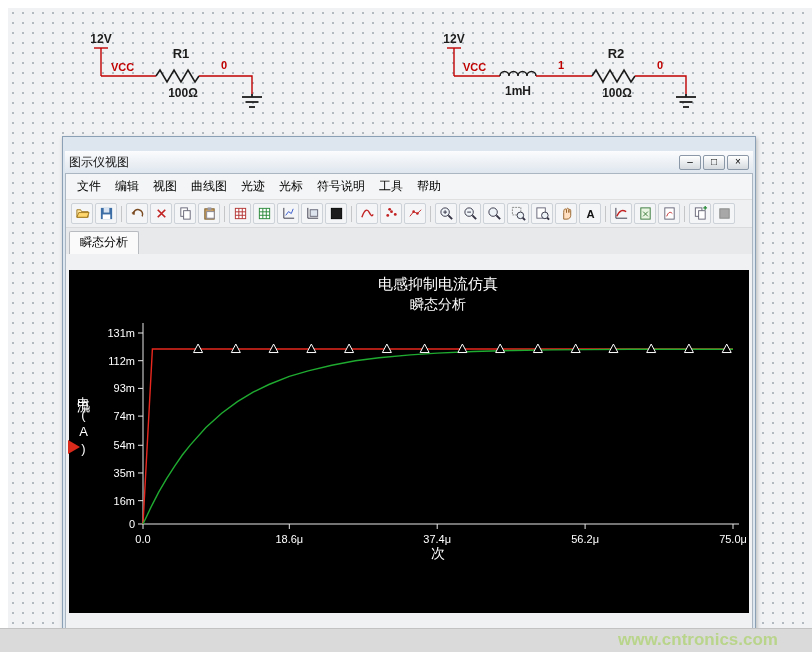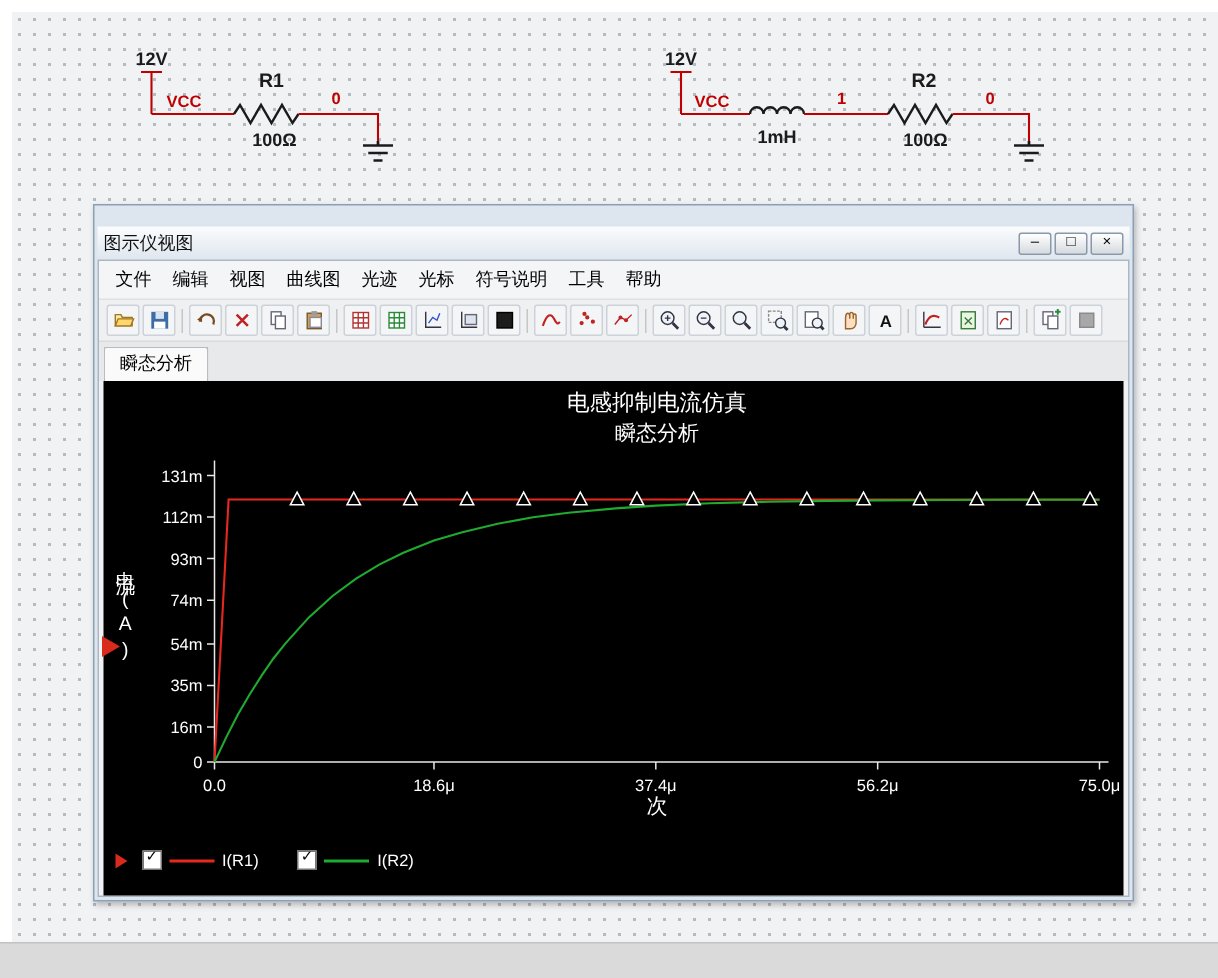--- a/index.html
+++ b/index.html
@@ -33,21 +33,21 @@
   .win-body{background:#f0f1f3;border:1px solid #aab6c2;}
   .menubar{display:flex;background:#f4f5f6;padding:2px 4px;border-bottom:1px solid #e0e0e0;font-size:12px;}
   .menubar span{padding:2px 7px;}
   .toolbar{display:flex;align-items:center;padding:3px 4px;background:#eef0f2;border-bottom:1px solid #d8dadc;}
   .tb{width:22px;height:21px;border:1px solid #cdd2d8;background:#f3f5f7;border-radius:2px;
       display:inline-flex;align-items:center;justify-content:center;margin:0 1px;padding:0;}
   .tb svg{width:15px;height:15px;}
   .tsep{width:1px;height:16px;background:#c4c6c8;margin:0 3px;}
   .tabrow{background:#e7e9eb;padding:3px 3px 0 3px;display:flex;}
   .tab{background:#fafafa;border:1px solid #b8bcc0;border-bottom:none;padding:2px 10px 3px;font-size:12px;border-radius:2px 2px 0 0;}
-  .plot{position:relative;width:680px;height:343px;background:#000;margin:0 auto;}
+  .plot{position:relative;width:680px;height:343px;background:#000;margin:16px auto;}
   .ptitle{position:absolute;left:74px;width:590px;text-align:center;color:#fff;}
   .t1{top:5px;font-size:15px;}
   .t2{top:26px;font-size:14px;}
   .ylabel{position:absolute;left:5px;top:116px;writing-mode:vertical-rl;text-orientation:upright;
           color:#fff;font-size:13px;letter-spacing:2px;}
   .xlabel{position:absolute;left:74px;width:590px;top:275px;text-align:center;color:#fff;font-size:14px;}
   #plot-svg{position:absolute;left:0;top:0;}
   .plot-arrow{position:absolute;left:-1px;top:170px;width:0;height:0;
               border:7px solid transparent;border-left:12px solid #d92a1c;}
   .legend{position:absolute;left:8px;top:313px;display:flex;align-items:center;gap:26px;}
@@ -358,32 +358,20 @@
             <polygon points="431.14666666666665,74.03816793893131 426.64666666666665,82.53816793893131 435.64666666666665,82.53816793893131" fill="#000" stroke="#fff" stroke-width="1"></polygon>
             <polygon points="468.9066666666667,74.03816793893131 464.4066666666667,82.53816793893131 473.4066666666667,82.53816793893131" fill="#000" stroke="#fff" stroke-width="1"></polygon>
             <polygon points="506.66666666666663,74.03816793893131 502.16666666666663,82.53816793893131 511.16666666666663,82.53816793893131" fill="#000" stroke="#fff" stroke-width="1"></polygon>
             <polygon points="544.4266666666667,74.03816793893131 539.9266666666667,82.53816793893131 548.9266666666667,82.53816793893131" fill="#000" stroke="#fff" stroke-width="1"></polygon>
             <polygon points="582.1866666666666,74.03816793893131 577.6866666666666,82.53816793893131 586.6866666666666,82.53816793893131" fill="#000" stroke="#fff" stroke-width="1"></polygon>
             <polygon points="619.9466666666667,74.03816793893131 615.4466666666667,82.53816793893131 624.4466666666667,82.53816793893131" fill="#000" stroke="#fff" stroke-width="1"></polygon>
             <polygon points="657.7066666666667,74.03816793893131 653.2066666666667,82.53816793893131 662.2066666666667,82.53816793893131" fill="#000" stroke="#fff" stroke-width="1"></polygon>
           </svg>
         <div class="xlabel">次</div>
         <div class="plot-arrow"></div>
-        <div class="legend">
-          <div class="leg-item">
-            <span class="leg-arrow"></span>
-            <span class="chk"></span>
-            <span class="swatch" style="background: rgb(232, 40, 30);"></span>
-            <span>I(R1)</span>
-          </div>
-          <div class="leg-item">
-            <span class="chk"></span>
-            <span class="swatch" style="background: rgb(31, 170, 48);"></span>
-            <span>I(R2)</span>
-          </div>
-        </div>
       </div>
 
     </div>
   </div>
 
   <div class="bottom-bar"></div>
+  <div class="watermark">www.cntronics.com</div>
 </div>
 
 </body></html>

